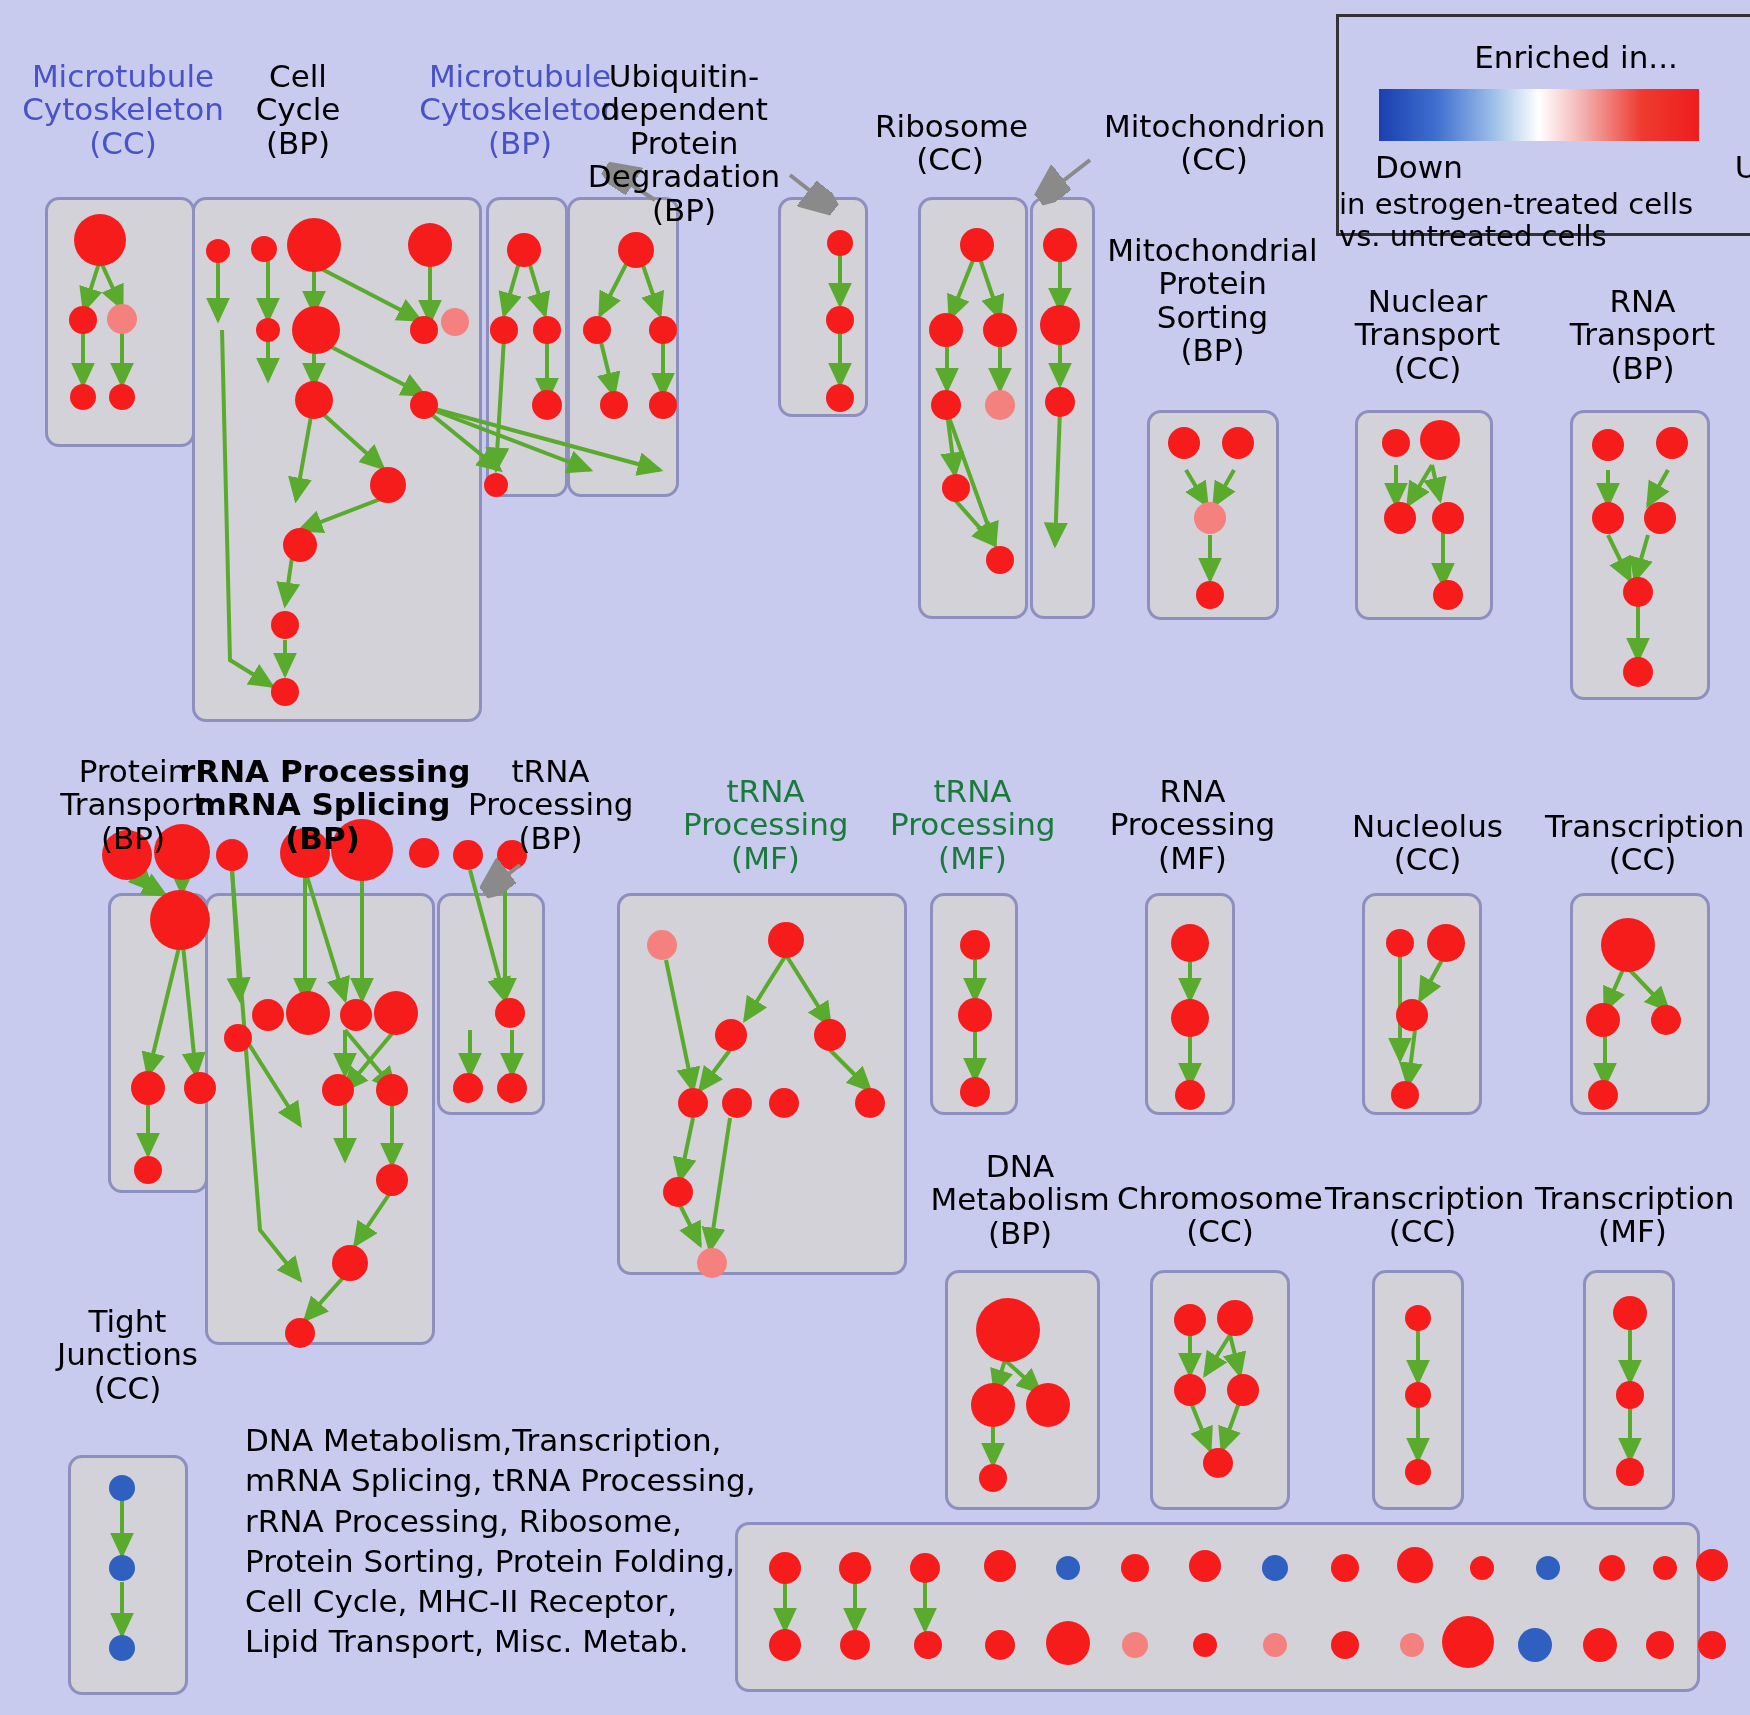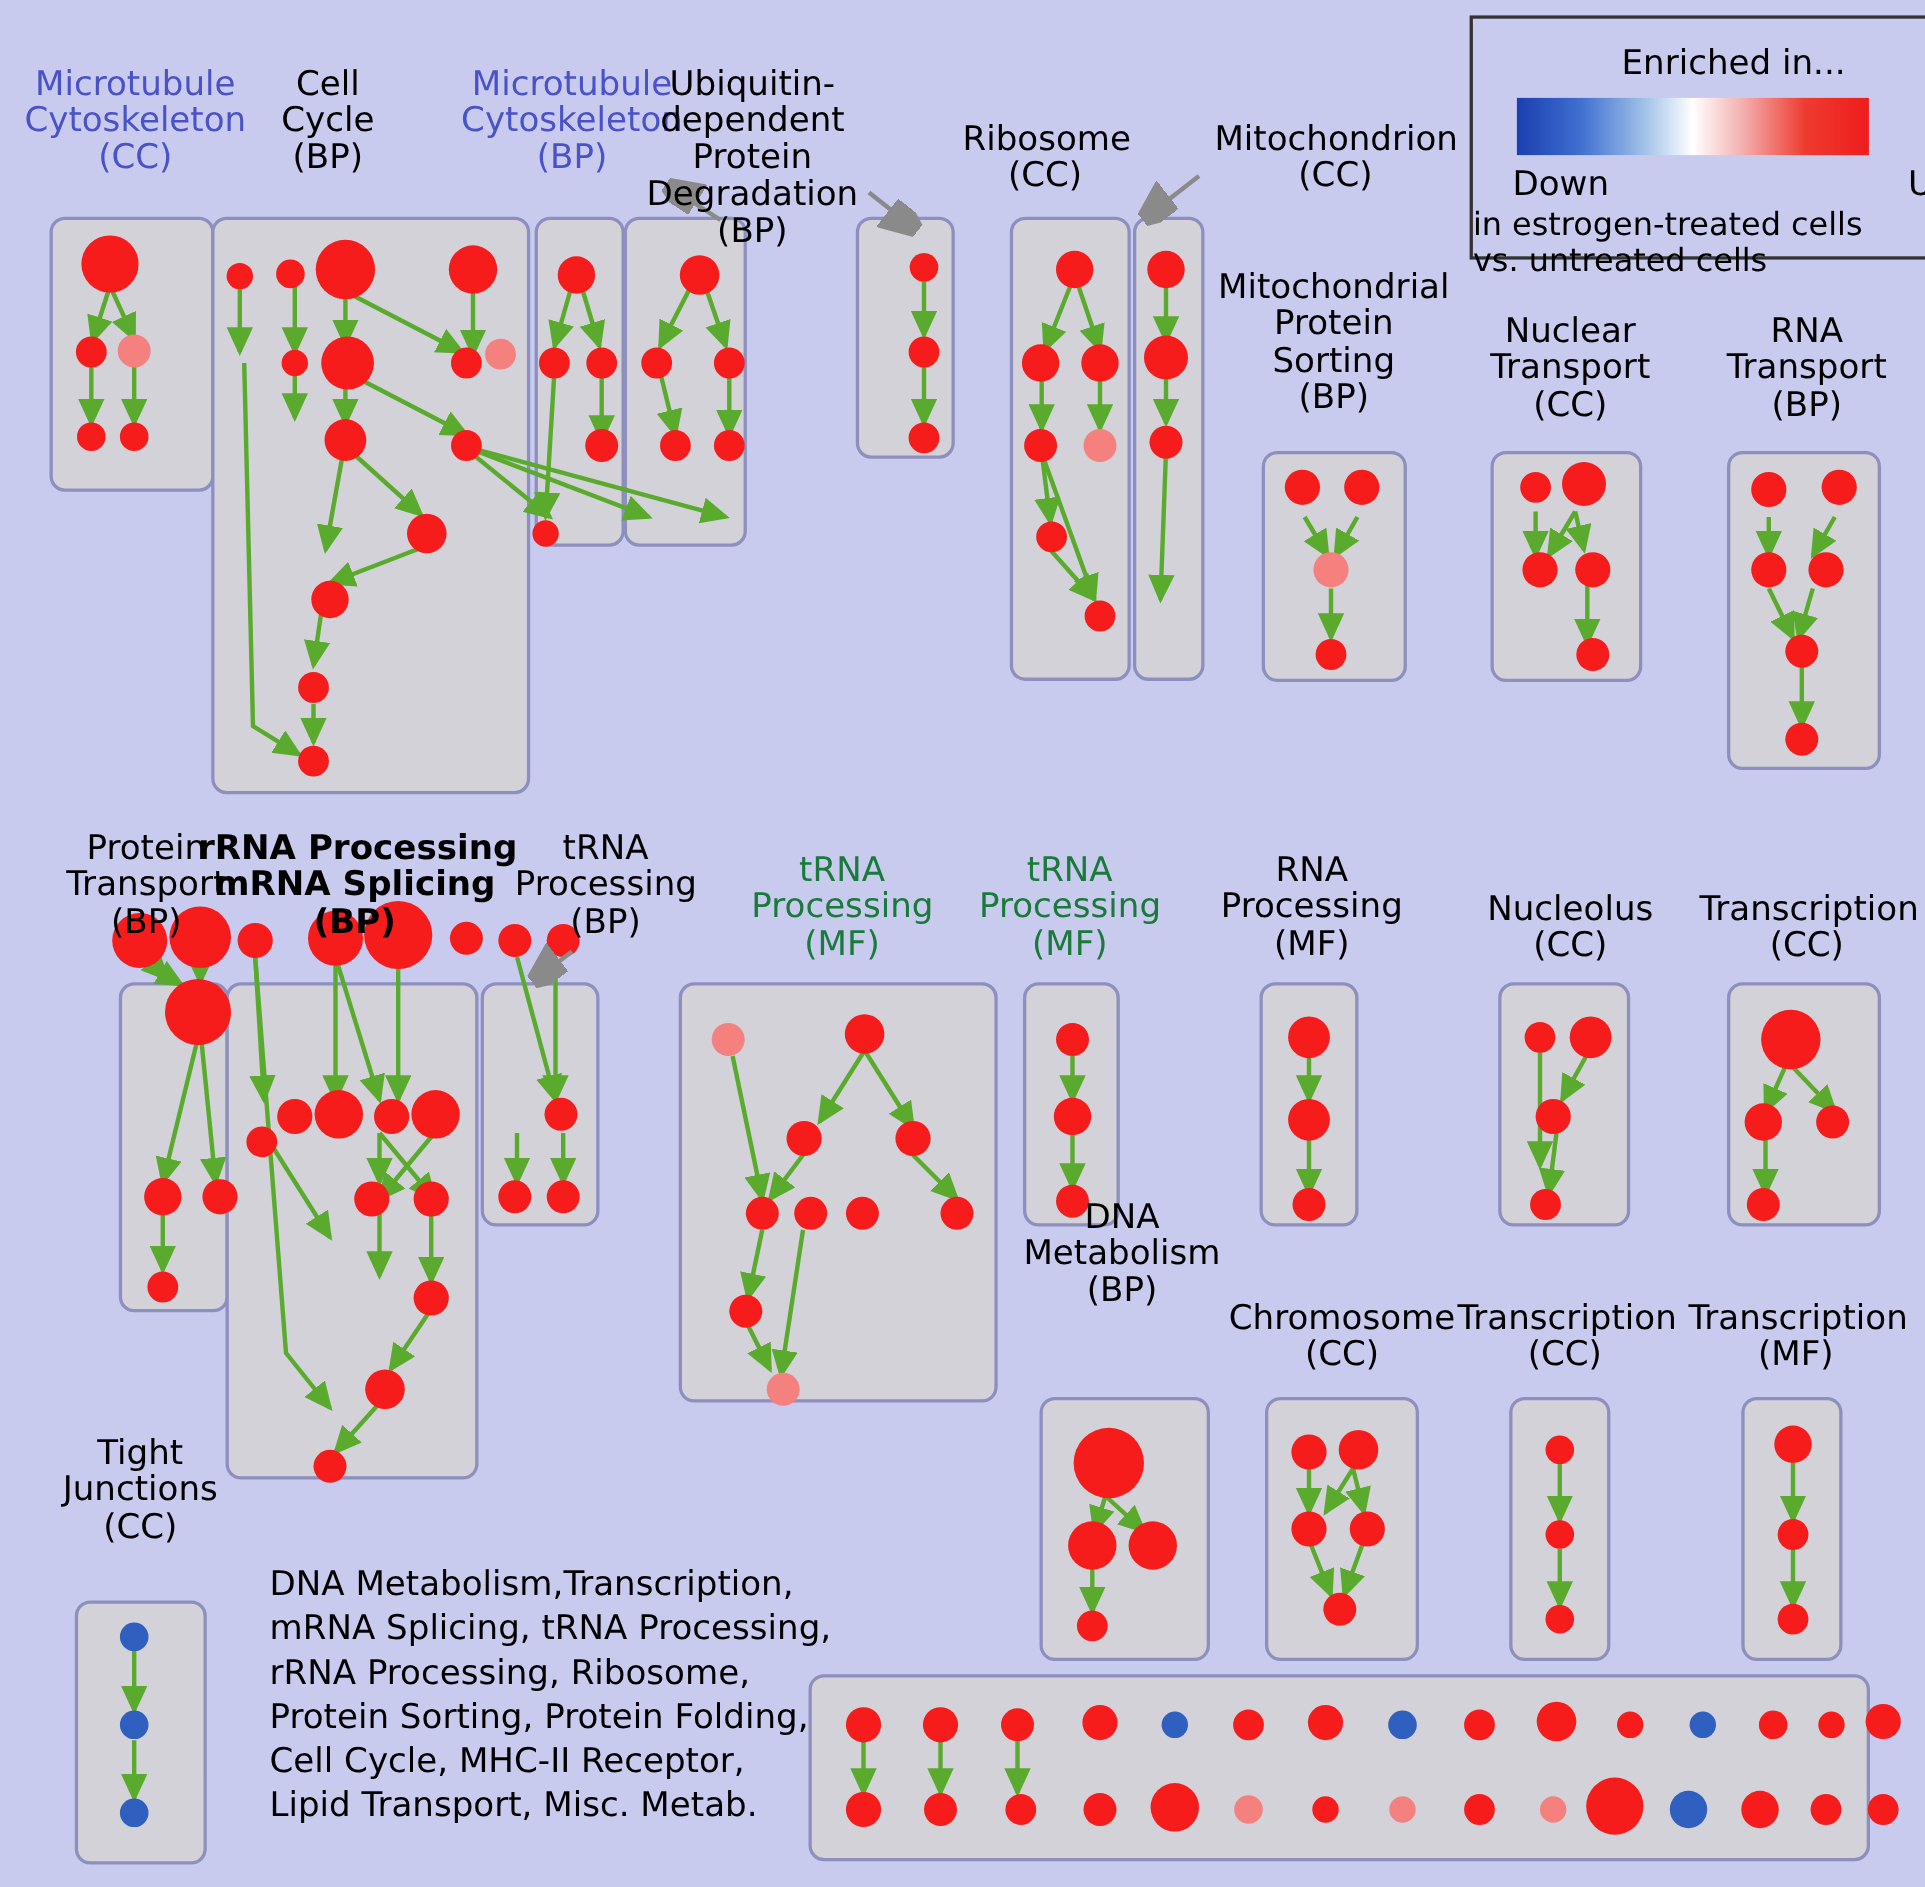--- a/index.html
+++ b/index.html
@@ -448,21 +448,21 @@
 (BP)</div>
   <div class="label" style="left:584px;top:60px;width:200px;">Ubiquitin-
 dependent
 Protein
 Degradation
 (BP)</div>
   <div class="label" style="left:875px;top:110px;width:150px;">Ribosome
 (CC)</div>
   <div class="label" style="left:1060px;top:110px;width:220px;margin-left:44px;">Mitochondrion
 (CC)</div>
-  <div class="label" style="left:1105px;top:245px;width:215px;">Mitochondrial
+  <div class="label" style="left:1105px;top:234px;width:215px;">Mitochondrial
 Protein
 Sorting
 (BP)</div>
   <div class="label" style="left:1340px;top:285px;width:175px;">Nuclear
 Transport
 (CC)</div>
   <div class="label" style="left:1555px;top:285px;width:175px;">RNA
 Transport
 (BP)</div>
 
@@ -482,21 +482,21 @@
 Processing
 (MF)</div>
   <div class="label" style="left:1105px;top:775px;width:175px;">RNA
 Processing
 (MF)</div>
   <div class="label" style="left:1340px;top:810px;width:175px;">Nucleolus
 (CC)</div>
   <div class="label" style="left:1545px;top:810px;width:195px;">Transcription
 (CC)</div>
 
-  <div class="label" style="left:900px;top:1090px;width:240px;">DNA
+  <div class="label" style="left:900px;top:1150px;width:240px;">DNA
 Metabolism
 (BP)</div>
   <div class="label" style="left:1105px;top:1182px;width:230px;">Chromosome
 (CC)</div>
   <div class="label" style="left:1325px;top:1182px;width:195px;">Transcription
 (CC)</div>
   <div class="label" style="left:1535px;top:1182px;width:195px;">Transcription
 (MF)</div>
   <div class="label" style="left:40px;top:1305px;width:175px;">Tight
 Junctions

